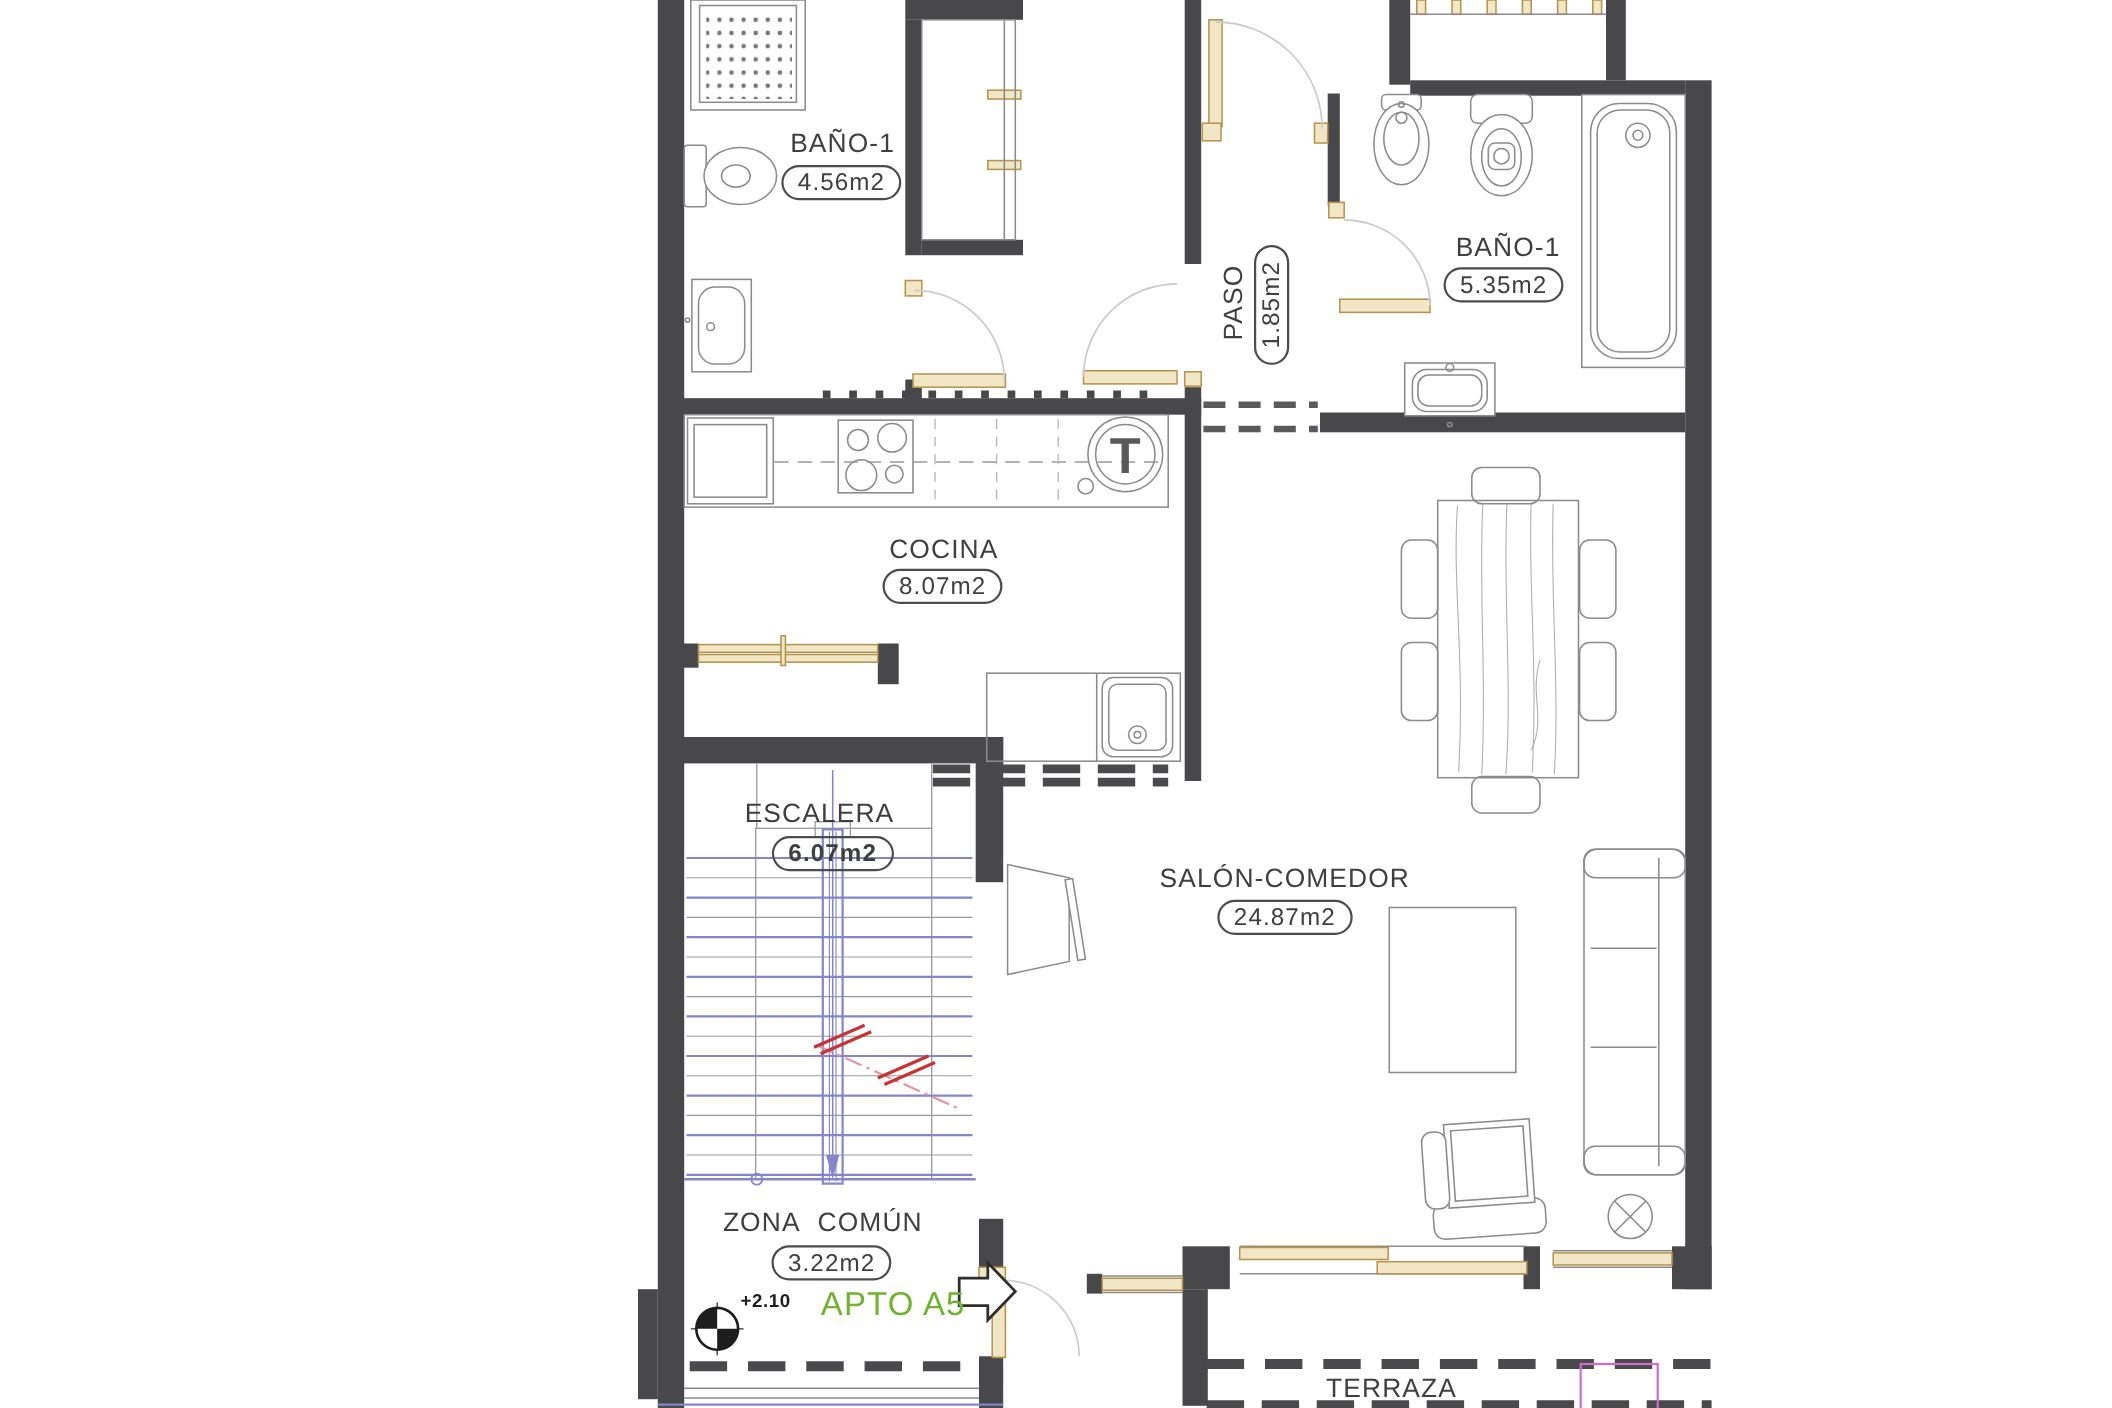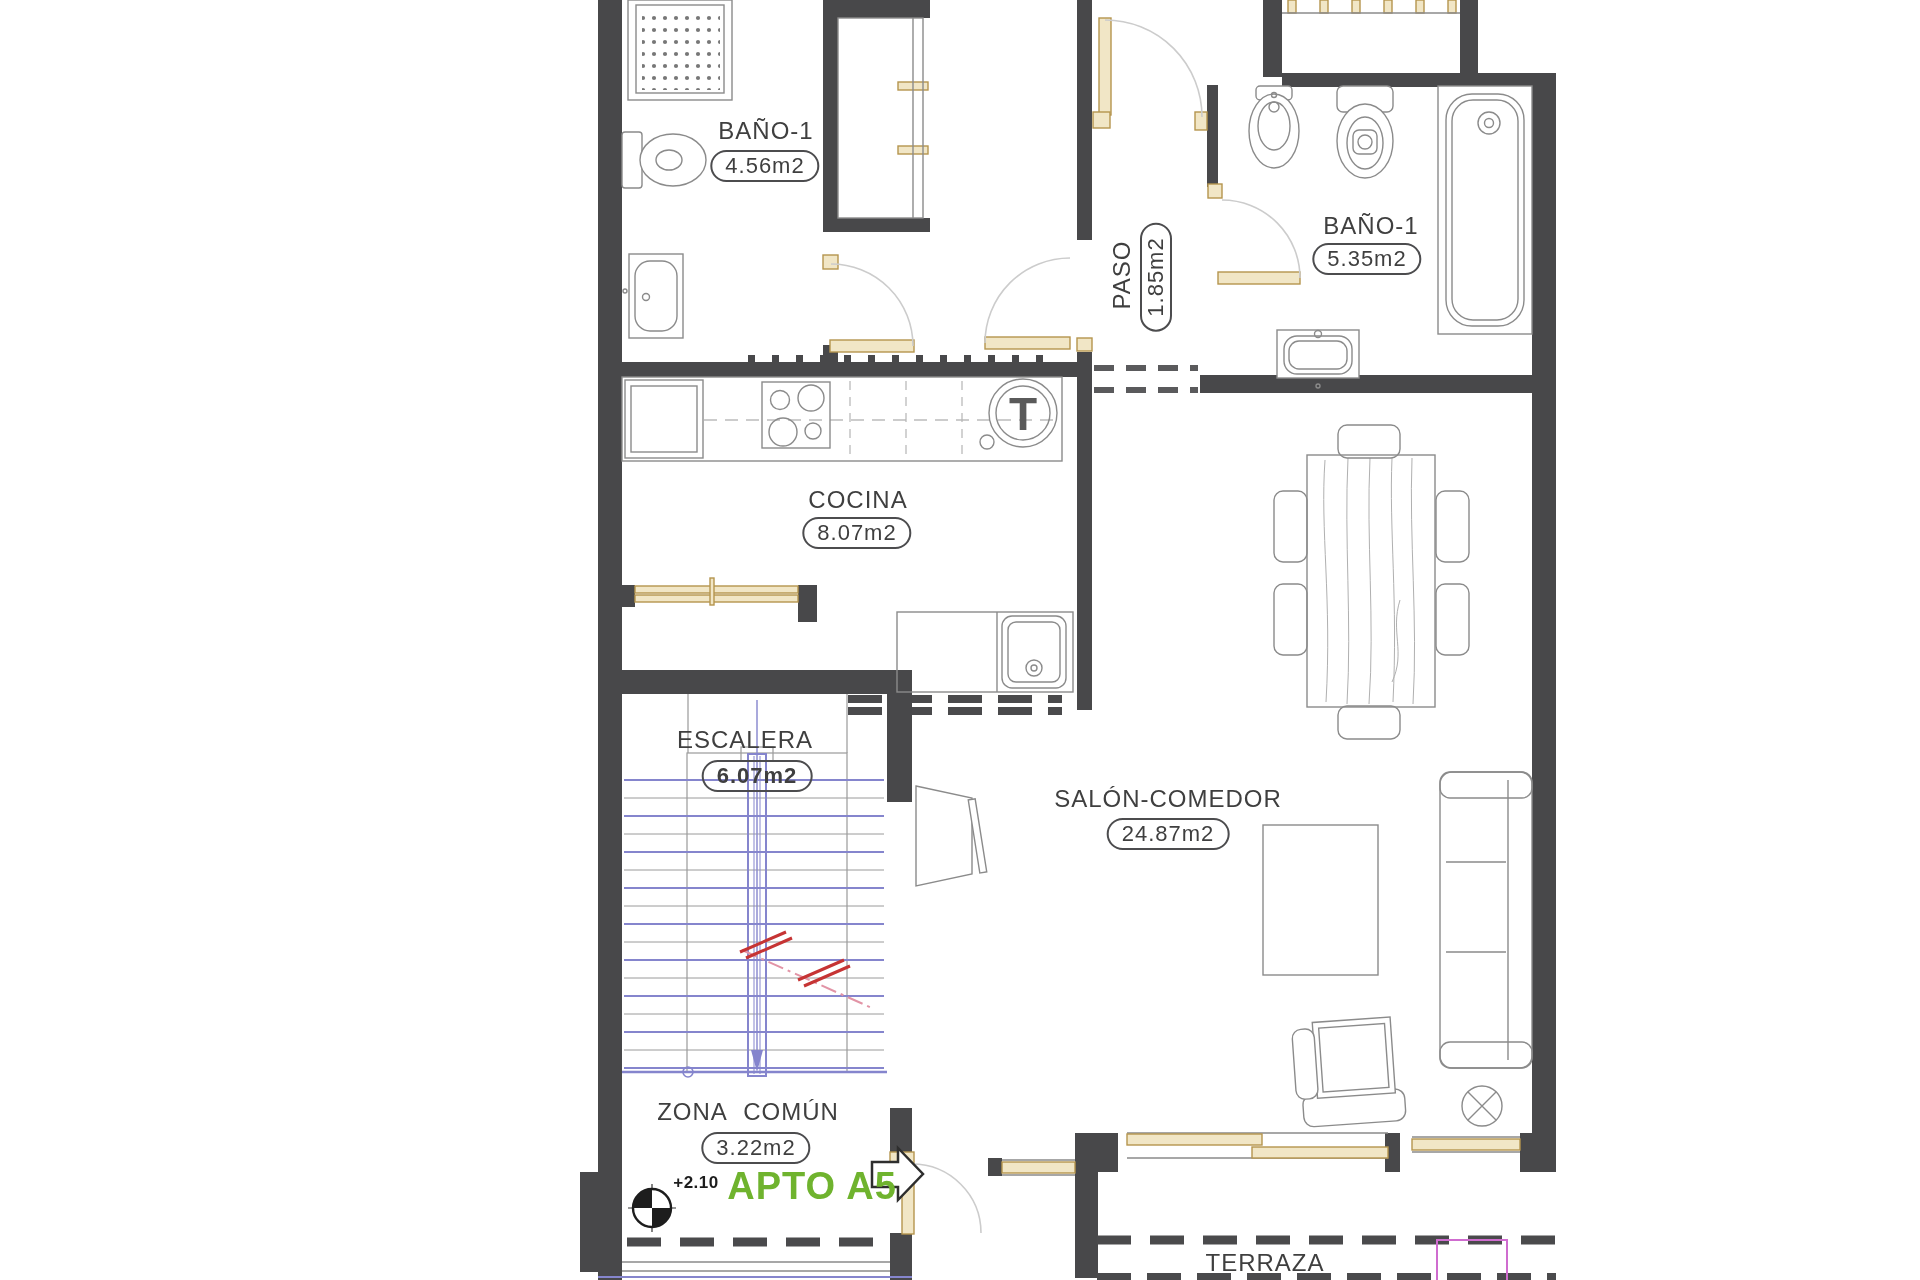--- a/index.html
+++ b/index.html
@@ -29,21 +29,21 @@
   .lvl{stroke:#1d1d1d;fill:#ffffff;stroke-width:2.4;}
   .lvlq{fill:#1d1d1d;stroke:none;}
   .heater-t{font-family:"Liberation Sans",sans-serif;font-weight:bold;font-size:46px;fill:#5a5a5a;text-anchor:middle;}
   
   .label,.pill,.small-label{position:absolute;transform:translate(-50%,-50%);
      color:var(--text,#3f3f3f);white-space:nowrap;}
   .label{font-size:24px;letter-spacing:1px;}
   .pill{border:2px solid #4c4c4e;border-radius:999px;font-size:22px;
      padding:1px 13px;line-height:26px;letter-spacing:1px;}
   .rot{transform:translate(-50%,-50%) rotate(-90deg);}
-  .apto{font-size:38px;font-weight:bold;color:var(--accent_green,#6fb32e);letter-spacing:1px;}
+  .apto{font-size:30px;font-weight:normal;color:var(--accent_green,#6fb32e);letter-spacing:1px;}
   .level-text{font-size:17px;font-weight:bold;color:#1d1d1d;letter-spacing:0.5px;margin-left:18px;}
   .wide{word-spacing:9px;}
 </style>
 </head>
 <body>
 
 <div class="plan-canvas">
 
 <svg width="1920" height="1280" viewBox="0 0 1920 1280">
   <defs>

